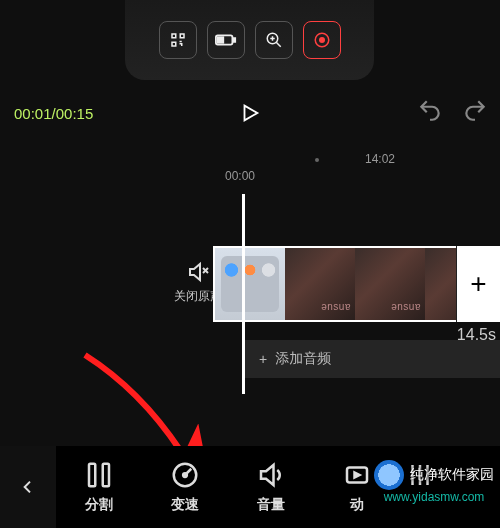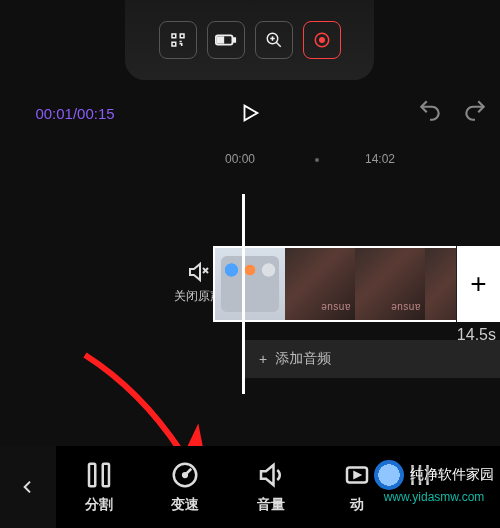--- a/index.html
+++ b/index.html
@@ -26,37 +26,37 @@
     border:1px solid #555; border-radius:8px;
     background:transparent;
     display:flex; align-items:center; justify-content:center;
     color:#eee;
   }
   .ctrl-btn.rec { border-color:#ff4040; }
   .playbar {
     position:absolute; left:0; right:0; top:95px; height:36px;
     display:flex; align-items:center;
   }
-  .time-readout { font-size:15px; color:#8b5cf6; padding-left:30px; width:120px;text-align:center; }
+  .time-readout { font-size:15px; color:#bef264; padding-left:14px; width:120px; }
   .play-btn {
     position:absolute; left:50%; transform:translateX(-50%);
     width:30px; height:30px; display:flex; align-items:center; justify-content:center;
     color:#fff;
   }
   .undo, .redo {
     position:absolute; top:0; width:30px; height:30px;
     display:flex; align-items:center; justify-content:center; color:#888;
   }
   .undo { right:55px; } .redo { right:10px; }
 
   .ruler {
     position:absolute; left:0; right:0; top:152px; height:20px;
     display:flex; color:#999; font-size:12px;
   }
-  .ruler .tick1 { position:absolute; left:225px; }
+  .ruler .tick1 { position:absolute; left:225px;margin-top:17px; }
   .ruler .dot   { position:absolute; left:315px; top:6px; width:4px;height:4px;background:#666;border-radius:50%; }
   .ruler .tick2 { position:absolute; left:365px; }
 
   .timeline {
     position:absolute; left:0; right:0; top:230px; height:150px;
   }
   .playhead {
     position:absolute; left:242px; top:-36px; width:3px; height:200px; background:#fff;
   }
   .mute-box {

